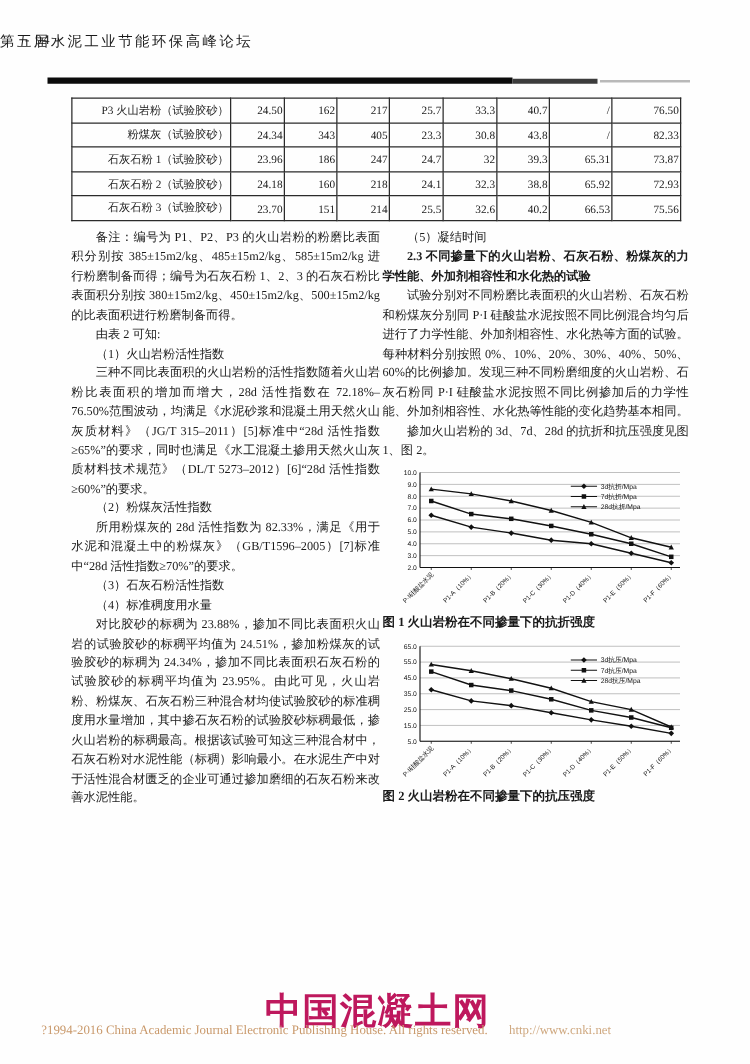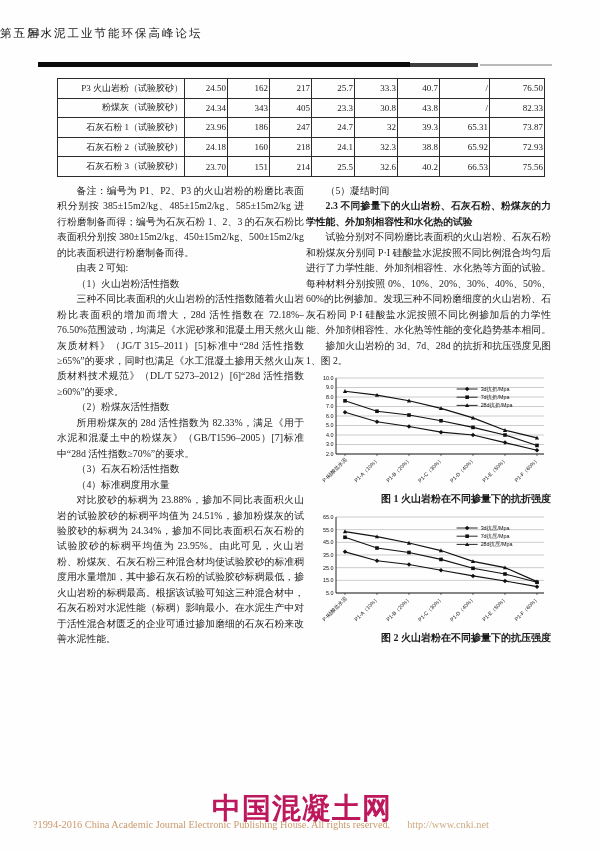--- a/index.html
+++ b/index.html
@@ -18,21 +18,21 @@
   }
   table.results td{
     border:1px solid #2b2b2b;text-align:right;vertical-align:middle;
     height:18.6px;padding:0 1px;white-space:nowrap;overflow:hidden;
   }
   .col{position:absolute;top:183px;font-size:9.8px;line-height:15.45px;text-align:justify;}
   .col-left{left:57px;width:247px;}
   .col-right{left:306px;width:245px;}
   .col p{margin:0;text-indent:2em;}
   .col p.bold{font-weight:bold;}
-  .fig-caption{margin:3px 0 2px 0;text-align:right;font-weight:bold;font-size:10px;text-indent:0 !important;}
+  .fig-caption{margin:3px 0 2px 0;text-align:left;font-weight:bold;font-size:10px;text-indent:0 !important;}
   svg.chart{display:block;margin:4px auto 0 auto;}
   .watermark{position:absolute;left:212px;top:789px;font-size:29px;font-weight:bold;letter-spacing:1px;white-space:nowrap;}
   .copyright{position:absolute;left:18px;top:819px;font-size:10.3px;white-space:nowrap;margin-left:15px;}
   .copyright .url{margin-left:17px;}
 </style>
 </head>
 <body>
 
 <div class="page">
 

